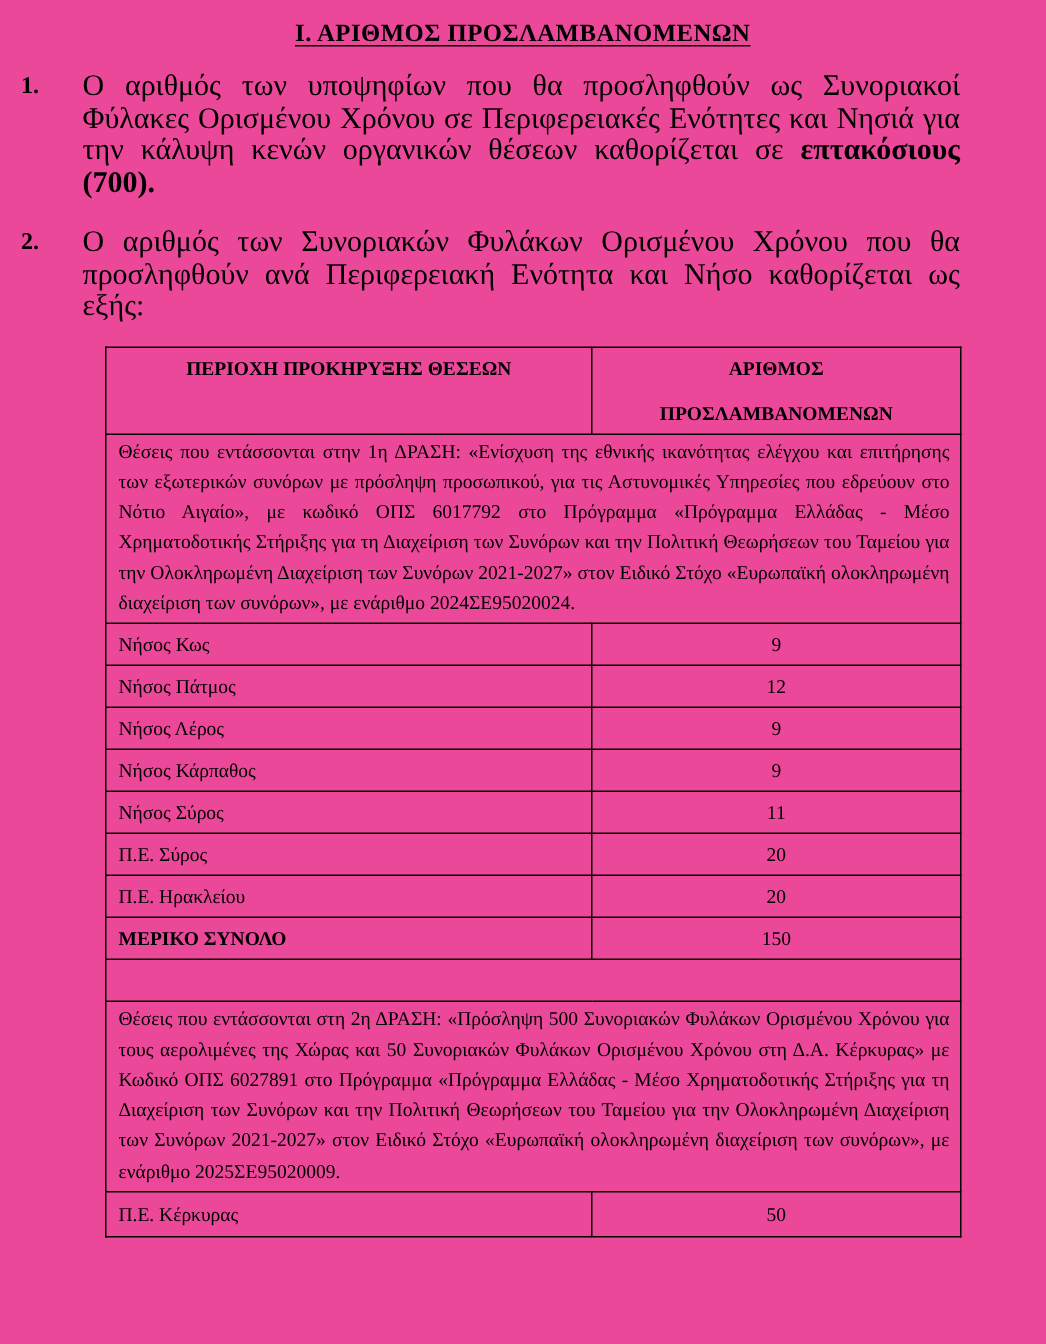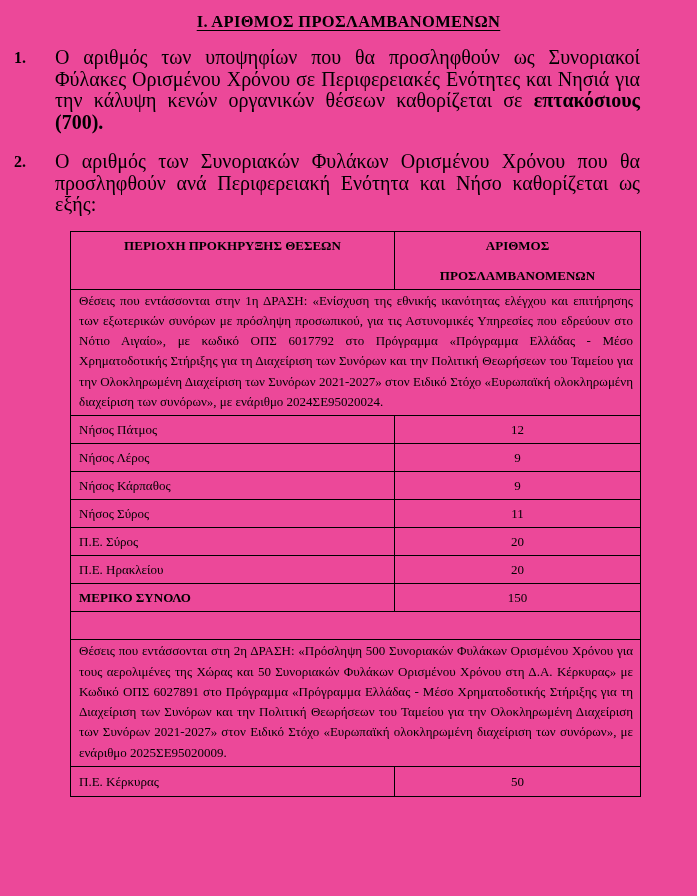--- a/index.html
+++ b/index.html
@@ -124,20 +124,24 @@
           <span>ΑΡΙΘΜΟΣ</span>
           <span class="hdr-line2">ΠΡΟΣΛΑΜΒΑΝΟΜΕΝΩΝ</span>
         </th>
       </tr>
 
       <tr>
         <td class="action-cell" colspan="2">Θέσεις που εντάσσονται στην 1η ΔΡΑΣΗ: «Ενίσχυση της εθνικής ικανότητας ελέγχου και επιτήρησης των εξωτερικών συνόρων με πρόσληψη προσωπικού, για τις Αστυνομικές Υπηρεσίες που εδρεύουν στο Νότιο Αιγαίο», με κωδικό ΟΠΣ 6017792 στο Πρόγραμμα «Πρόγραμμα Ελλάδας - Μέσο Χρηματοδοτικής Στήριξης για τη Διαχείριση των Συνόρων και την Πολιτική Θεωρήσεων του Ταμείου για την Ολοκληρωμένη Διαχείριση των Συνόρων 2021-2027» στον Ειδικό Στόχο «Ευρωπαϊκή ολοκληρωμένη διαχείριση των συνόρων», με ενάριθμο 2024ΣΕ95020024.</td>
       </tr>
 
       <tr class="data-row">
+        <td class="area-cell">Νήσος Κως</td>
+        <td class="count-cell">9</td>
+      </tr>
+      <tr class="data-row">
         <td class="area-cell">Νήσος Πάτμος</td>
         <td class="count-cell">12</td>
       </tr>
       <tr class="data-row">
         <td class="area-cell">Νήσος Λέρος</td>
         <td class="count-cell">9</td>
       </tr>
       <tr class="data-row">
         <td class="area-cell">Νήσος Κάρπαθος</td>
         <td class="count-cell">9</td>

